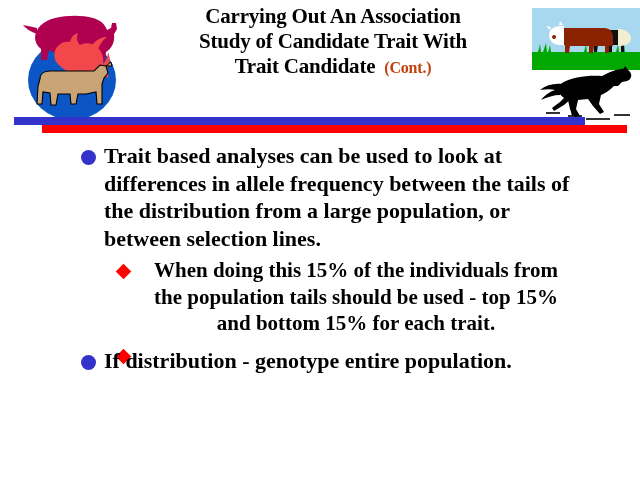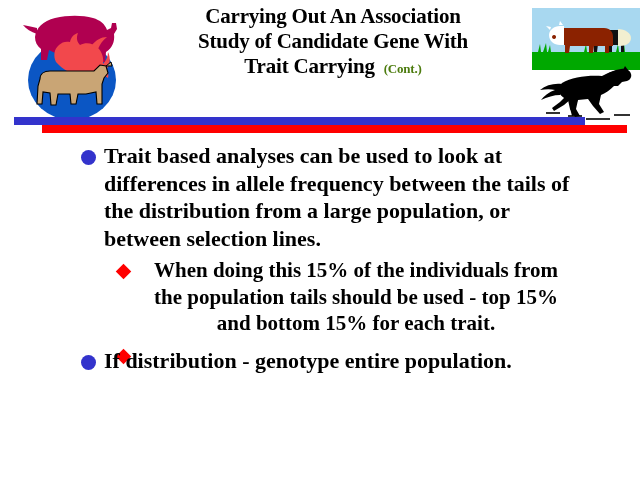--- a/index.html
+++ b/index.html
@@ -45,22 +45,22 @@
     font-family: "Liberation Serif", "DejaVu Serif", serif;
     font-weight: bold;
     font-size: 21px;
     line-height: 25px;
     color: #000000;
     letter-spacing: -0.2px;
   }
   #title-cont {
     font-family: "Liberation Serif", "DejaVu Serif", serif;
     font-weight: bold;
-    font-size: 13px;
-    color: #4d7c0f;
+    font-size: 16px;
+    color: #c2410c;
     padding-left: 9px;
     vertical-align: baseline;
   }
 
   
   #cattle-photo {
     position: absolute;
     left: 524px;
     top: 8px;
     width: 108px;
@@ -183,22 +183,22 @@
                  L54,90 L42,90 L40,101 L35,101 L34,89 L27,88 L26,100 L21,100
                  L22,82 Z" fill="#C9A575" stroke="#000000" stroke-width="1.1"></path>
         <path d="M90,62 L95,58 L96,62 Z" fill="#C9A575" stroke="#000000" stroke-width="1"></path>
       </g>
     </svg>
   </div>
 
   <div id="title-block">
     <div id="title-text">
       <span>Carrying Out An Association</span><br>
-      <span>Study of Candidate Gene With</span><br>
-      <span>Trait Carrying</span><span id="title-cont">(Cont.)</span>
+      <span>Study of Candidate Trait With</span><br>
+      <span>Trait Candidate</span><span id="title-cont">(Cont.)</span>
     </div>
   </div>
 
   <div id="cattle-photo">
     <svg viewBox="0 0 108 62" width="108" height="62" xmlns="http://www.w3.org/2000/svg">
       <rect x="0" y="0" width="108" height="62" fill="#A8D8F0"></rect>
       <rect x="0" y="44" width="108" height="18" fill="#00A800"></rect>
 
       <g fill="#00A800">
         <path d="M6,44 l2,-8 l1,8 Z M11,44 l3,-9 l1,9 Z M16,44 l2,-7 l1,7 Z"></path>

